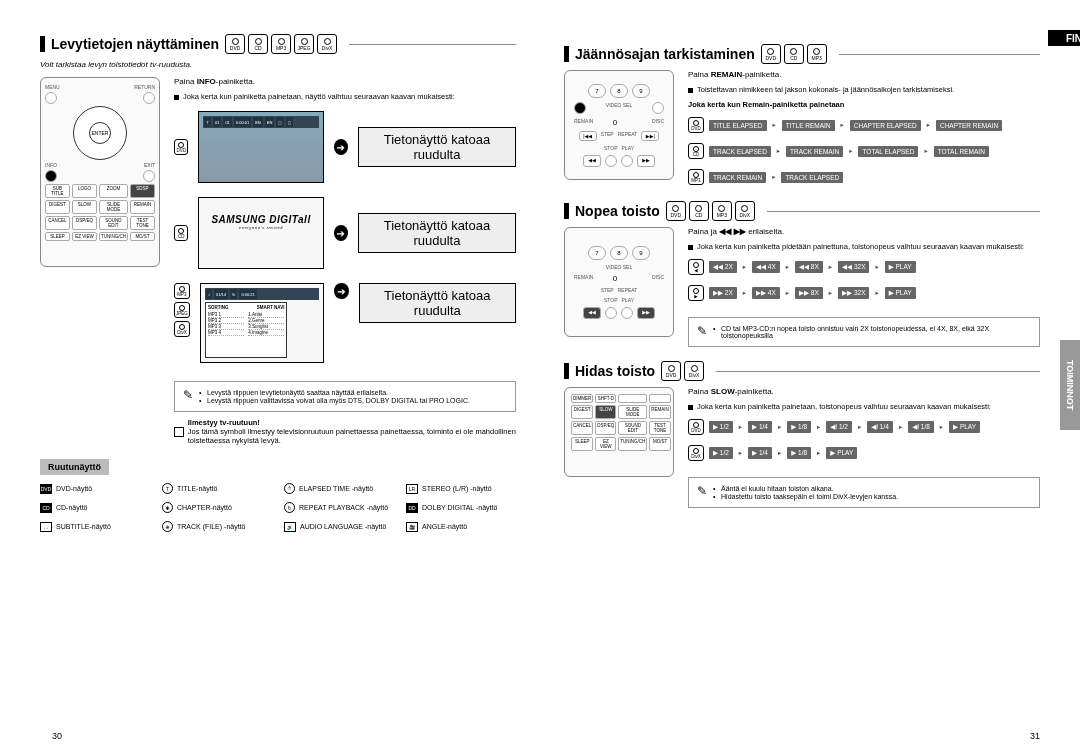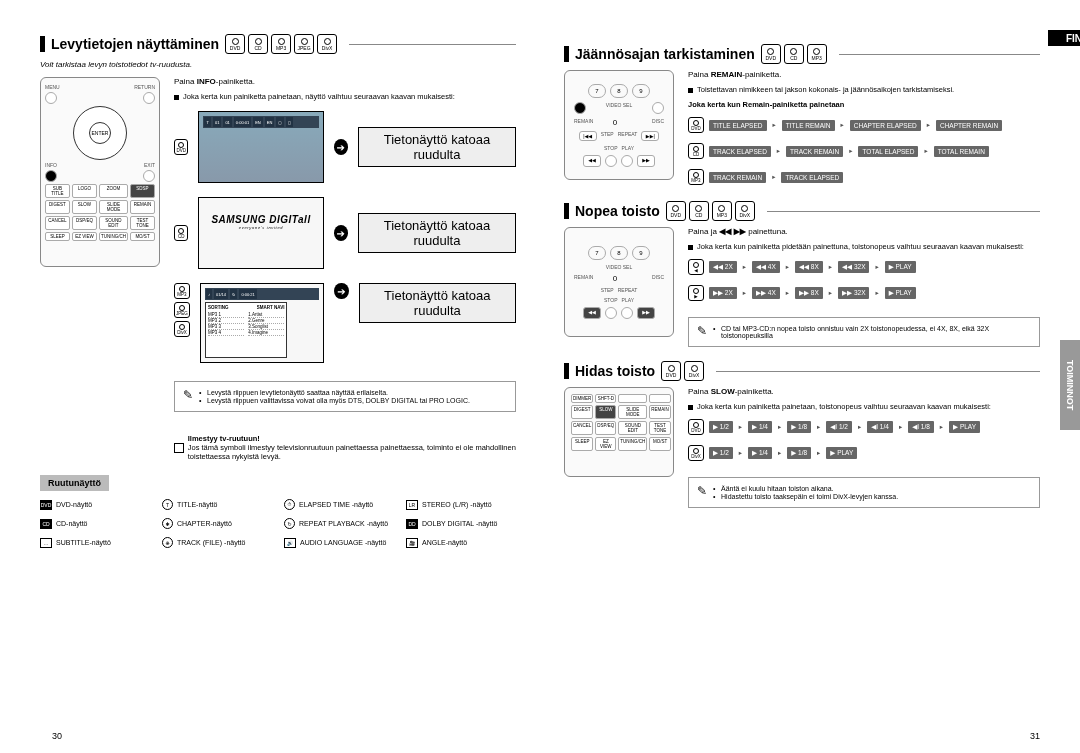--- a/index.html
+++ b/index.html
@@ -116,21 +116,21 @@
   .mp3-panel{position:absolute;bottom:4px;left:4px;right:36px;top:18px;border:1px solid #333;background:#fff;font-size:4.5px;padding:2px;}
   .mp3-panel .hdr{display:flex;justify-content:space-between;font-weight:bold;}
   .mp3-panel .list{margin-top:2px;display:flex;gap:4px;}
   .mp3-panel ul{list-style:none;flex:1;}
   .mp3-panel ul li{border-bottom:1px dotted #aaa;}
   .arrow-dot{width:16px;height:16px;border-radius:50%;background:#000;color:#fff;display:flex;align-items:center;justify-content:center;font-size:10px;}
   .caption-box{border:1px solid #000;background:#eee;padding:4px 8px;font-size:13px;text-align:center;min-width:90px;}
 
   .note-box{border:1px solid #999;padding:6px 8px;margin-top:8px;font-size:7.5px;display:flex;gap:6px;}
   .note-box .nicon{font-size:12px;}
-  .note-plain{font-size:7.5px;margin-top:16px;display:flex;gap:4px;align-items:center;}
+  .note-plain{font-size:7.5px;margin-top:0;display:flex;gap:4px;align-items:center;}
   .note-plain .mon{width:12px;height:10px;border:1px solid #000;}
 
   .sub-heading{background:#bbb;font-weight:bold;font-size:9px;padding:3px 8px;margin-top:14px;display:inline-block;}
 
   .legend{display:grid;grid-template-columns:1fr 1fr 1fr 1fr;gap:8px 12px;margin-top:8px;font-size:7px;}
   .legend .cell{display:flex;align-items:center;gap:4px;}
   .ic{width:12px;height:10px;border:1px solid #000;display:flex;align-items:center;justify-content:center;font-size:5px;background:#fff;}
   .ic.dark{background:#000;color:#fff;border-color:#000;}
   .ic.round{border-radius:50%;width:11px;height:11px;}
   .seq-line{display:flex;align-items:center;gap:5px;font-size:6.5px;margin:2px 0;}
@@ -547,21 +547,21 @@
             <span class="rc-label">PLAY</span>
           </div>
         <div class="rc-row">
             <span class="rc-btn" style="background:#444;color:#fff;">◀◀</span>
             <span class="rc-round"></span>
             <span class="rc-round"></span>
             <span class="rc-btn" style="background:#444;color:#fff;">▶▶</span>
           </div>
       </div>
       <div class="info-col">
-        <div><span>Paina ja </span><span class="bold">◀◀ ▶▶</span><span> painettuna.</span></div>
+        <div><span>Paina ja </span><span class="bold">◀◀ ▶▶</span><span> erilaiselta.</span></div>
         <div class="bullet-line">
             <span class="sq"></span>
             <span>Joka kerta kun painiketta pidetään painettuna, toistonopeus vaihtuu seuraavan kaavan mukaisesti:</span>
           </div>
         <div class="seq-line">
             <div class="small-chip">
               <span class="d"></span>
               <span>◀</span>
             </div>
           <span class="seq-item">◀◀ 2X</span>

